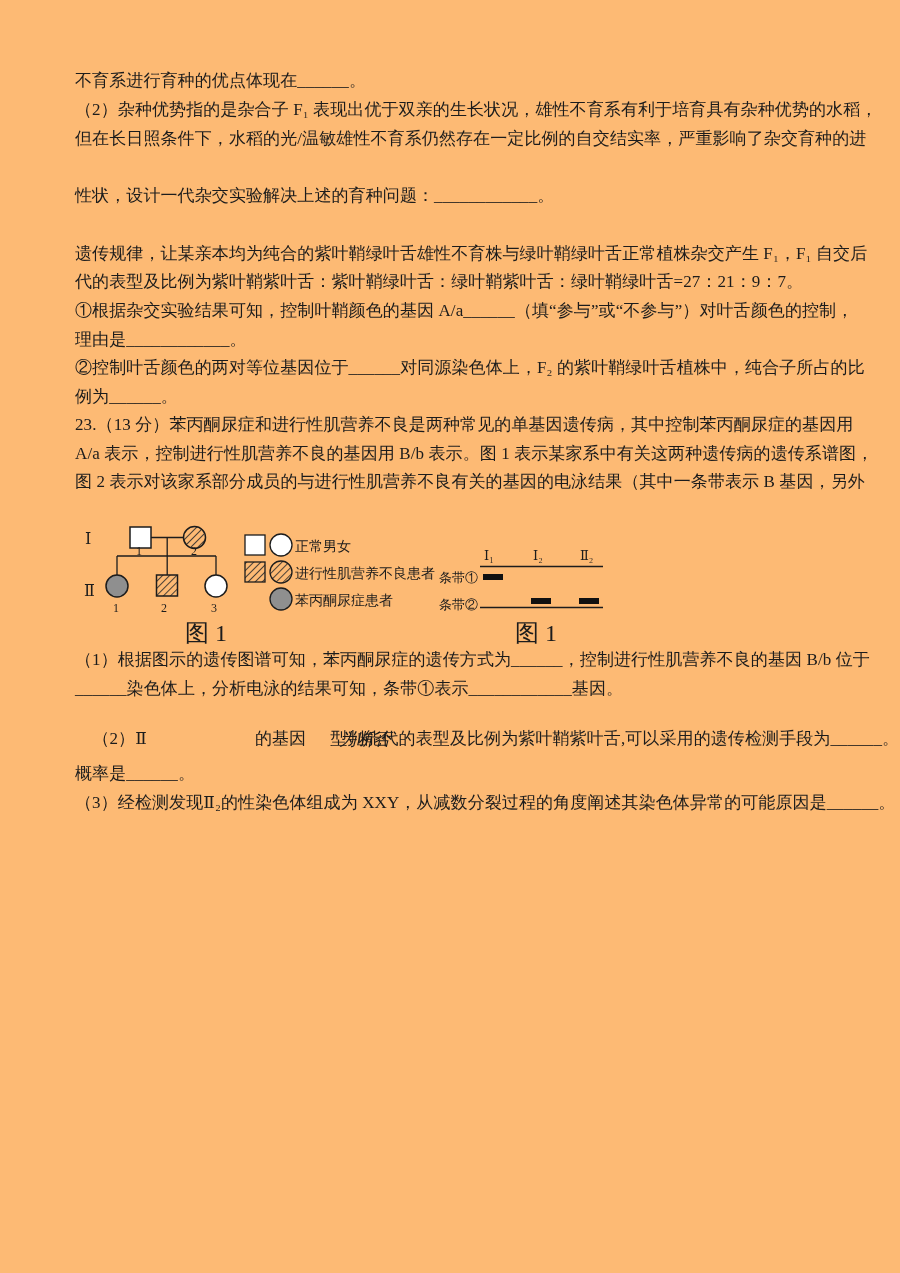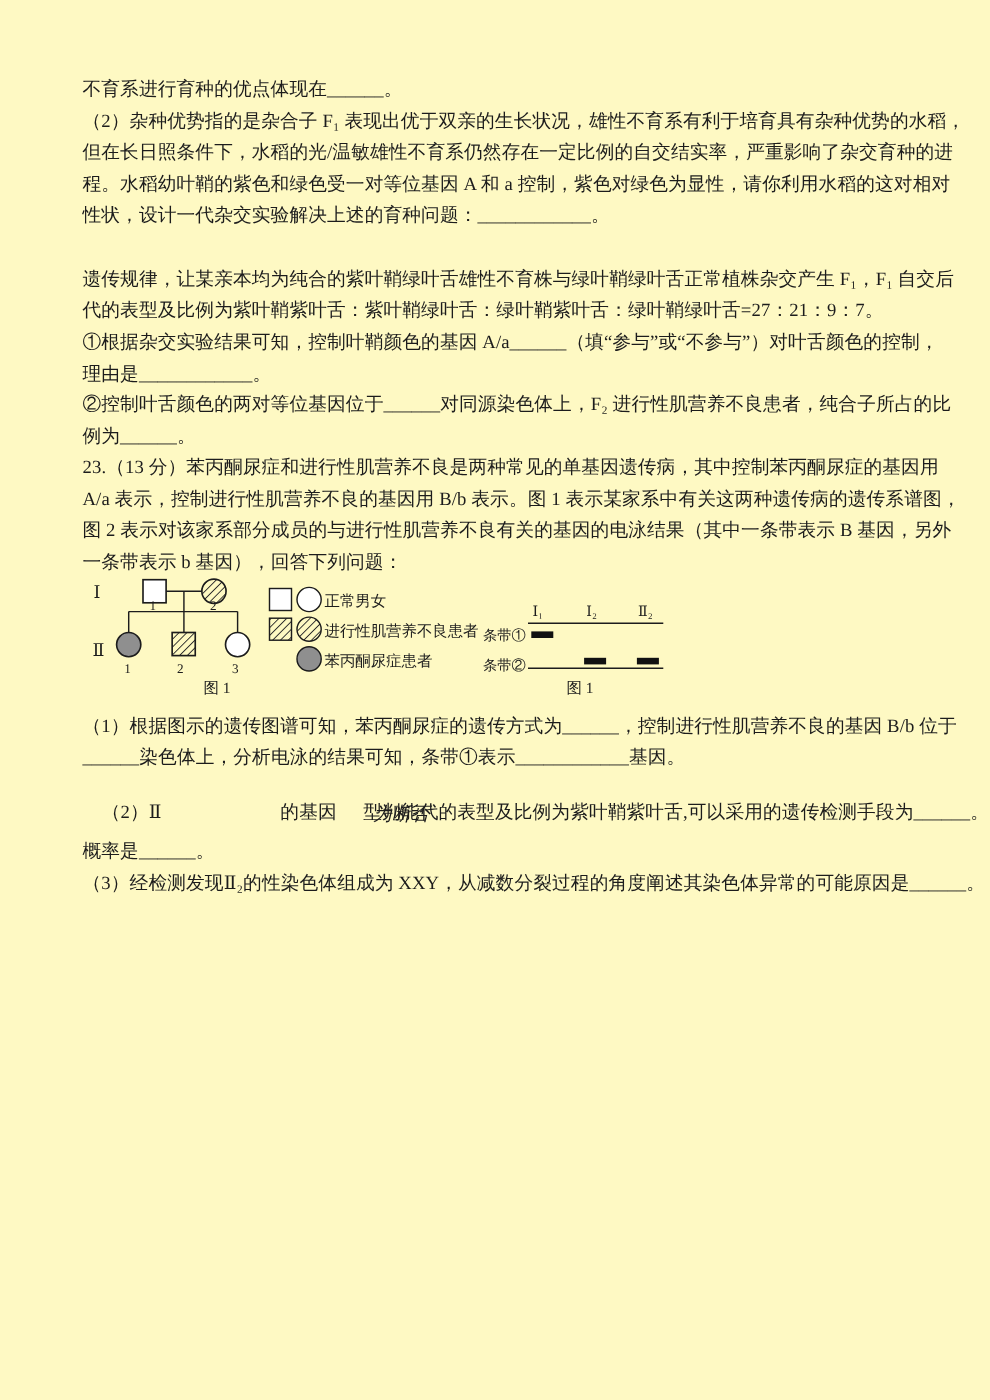--- a/index.html
+++ b/index.html
@@ -4,64 +4,62 @@
 <style>
   html, body { margin: 0; padding: 0; }
   body {
     width: 900px; height: 1273px;
     background: #ffffff;
     font-family: "Liberation Serif", "DejaVu Serif", serif;
     color: #1c1c1c;
     position: relative;
     overflow: hidden;
   }
-  .page { position: absolute; inset: 0; background: #fef9c3; }
+  .page { position: absolute; inset: 0; background: #fdba74; }
   .line {
     position: absolute;
     left: 75px;
     font-size: 17px;
     line-height: 22px;
     white-space: pre;
     letter-spacing: 0.1px;
   }
   .gap { display: inline-block; width: 108px; }
   .u { text-underline-offset: 3px; }
   .jumble { position: relative; display: inline-block; margin-left: 24px; }
   .jumble .j2 { position: absolute; left: 9px; top: 1px; font-style: italic; }
   .caption {
     position: absolute;
-    font-size: 14px;
+    font-size: 24px;
     white-space: pre;
   }
   svg text {
     font-family: "Liberation Serif", "DejaVu Serif", serif;
     fill: #1c1c1c;
   }
   .fig { position: absolute; }
 </style>
 </head>
 <body>
 
 <div class="page">
 
   <div class="line" style="top:70px">不育系进行育种的优点体现在______。</div>
   <div class="line" style="top:99px">（2）杂种优势指的是杂合子 F₁ 表现出优于双亲的生长状况，雄性不育系有利于培育具有杂种优势的水稻，</div>
   <div class="line" style="top:128px">但在长日照条件下，水稻的光/温敏雄性不育系仍然存在一定比例的自交结实率，严重影响了杂交育种的进</div>
-  <div class="line" style="top:157px">程。水稻幼叶鞘的紫色和绿色受一对等位基因 A 和 a 控制，紫色对绿色为显性，请你利用水稻的这对相对</div>
   <div class="line" style="top:185px">性状，设计一代杂交实验解决上述的育种问题：____________。</div>
   <div class="line" style="top:243px">遗传规律，让某亲本均为纯合的紫叶鞘绿叶舌雄性不育株与绿叶鞘绿叶舌正常植株杂交产生 F₁，F₁ 自交后</div>
   <div class="line" style="top:271px">代的表型及比例为紫叶鞘紫叶舌：紫叶鞘绿叶舌：绿叶鞘紫叶舌：绿叶鞘绿叶舌=27：21：9：7。</div>
   <div class="line" style="top:300px">①根据杂交实验结果可知，控制叶鞘颜色的基因 A/a______（填“参与”或“不参与”）对叶舌颜色的控制，</div>
   <div class="line" style="top:329px">理由是____________。</div>
-  <div class="line" style="top:357px">②控制叶舌颜色的两对等位基因位于______对同源染色体上，F₂ 进行性肌营养不良患者，纯合子所占的比</div>
+  <div class="line" style="top:357px">②控制叶舌颜色的两对等位基因位于______对同源染色体上，F₂ 的紫叶鞘绿叶舌植株中，纯合子所占的比</div>
   <div class="line" style="top:386px">例为______。</div>
   <div class="line" style="top:414px">23.（13 分）苯丙酮尿症和进行性肌营养不良是两种常见的单基因遗传病，其中控制苯丙酮尿症的基因用</div>
   <div class="line" style="top:443px">A/a 表示，控制进行性肌营养不良的基因用 B/b 表示。图 1 表示某家系中有关这两种遗传病的遗传系谱图，</div>
   <div class="line" style="top:471px">图 2 表示对该家系部分成员的与进行性肌营养不良有关的基因的电泳结果（其中一条带表示 B 基因，另外</div>
-  <div class="line" style="top:500px">一条带表示 b 基因），回答下列问题：</div>
 
   <div class="fig" style="left:80px; top:523px;">
     <svg width="364" height="127" viewBox="0 0 364 127">
       <defs>
         <pattern id="hatch" patternUnits="userSpaceOnUse" width="5" height="5" patternTransform="rotate(45)">
           <line x1="0" y1="0" x2="0" y2="5" stroke="#2b2b2b" stroke-width="1.7"></line>
         </pattern>
       </defs>
 
       <text x="5" y="21" font-size="16">Ⅰ</text>

